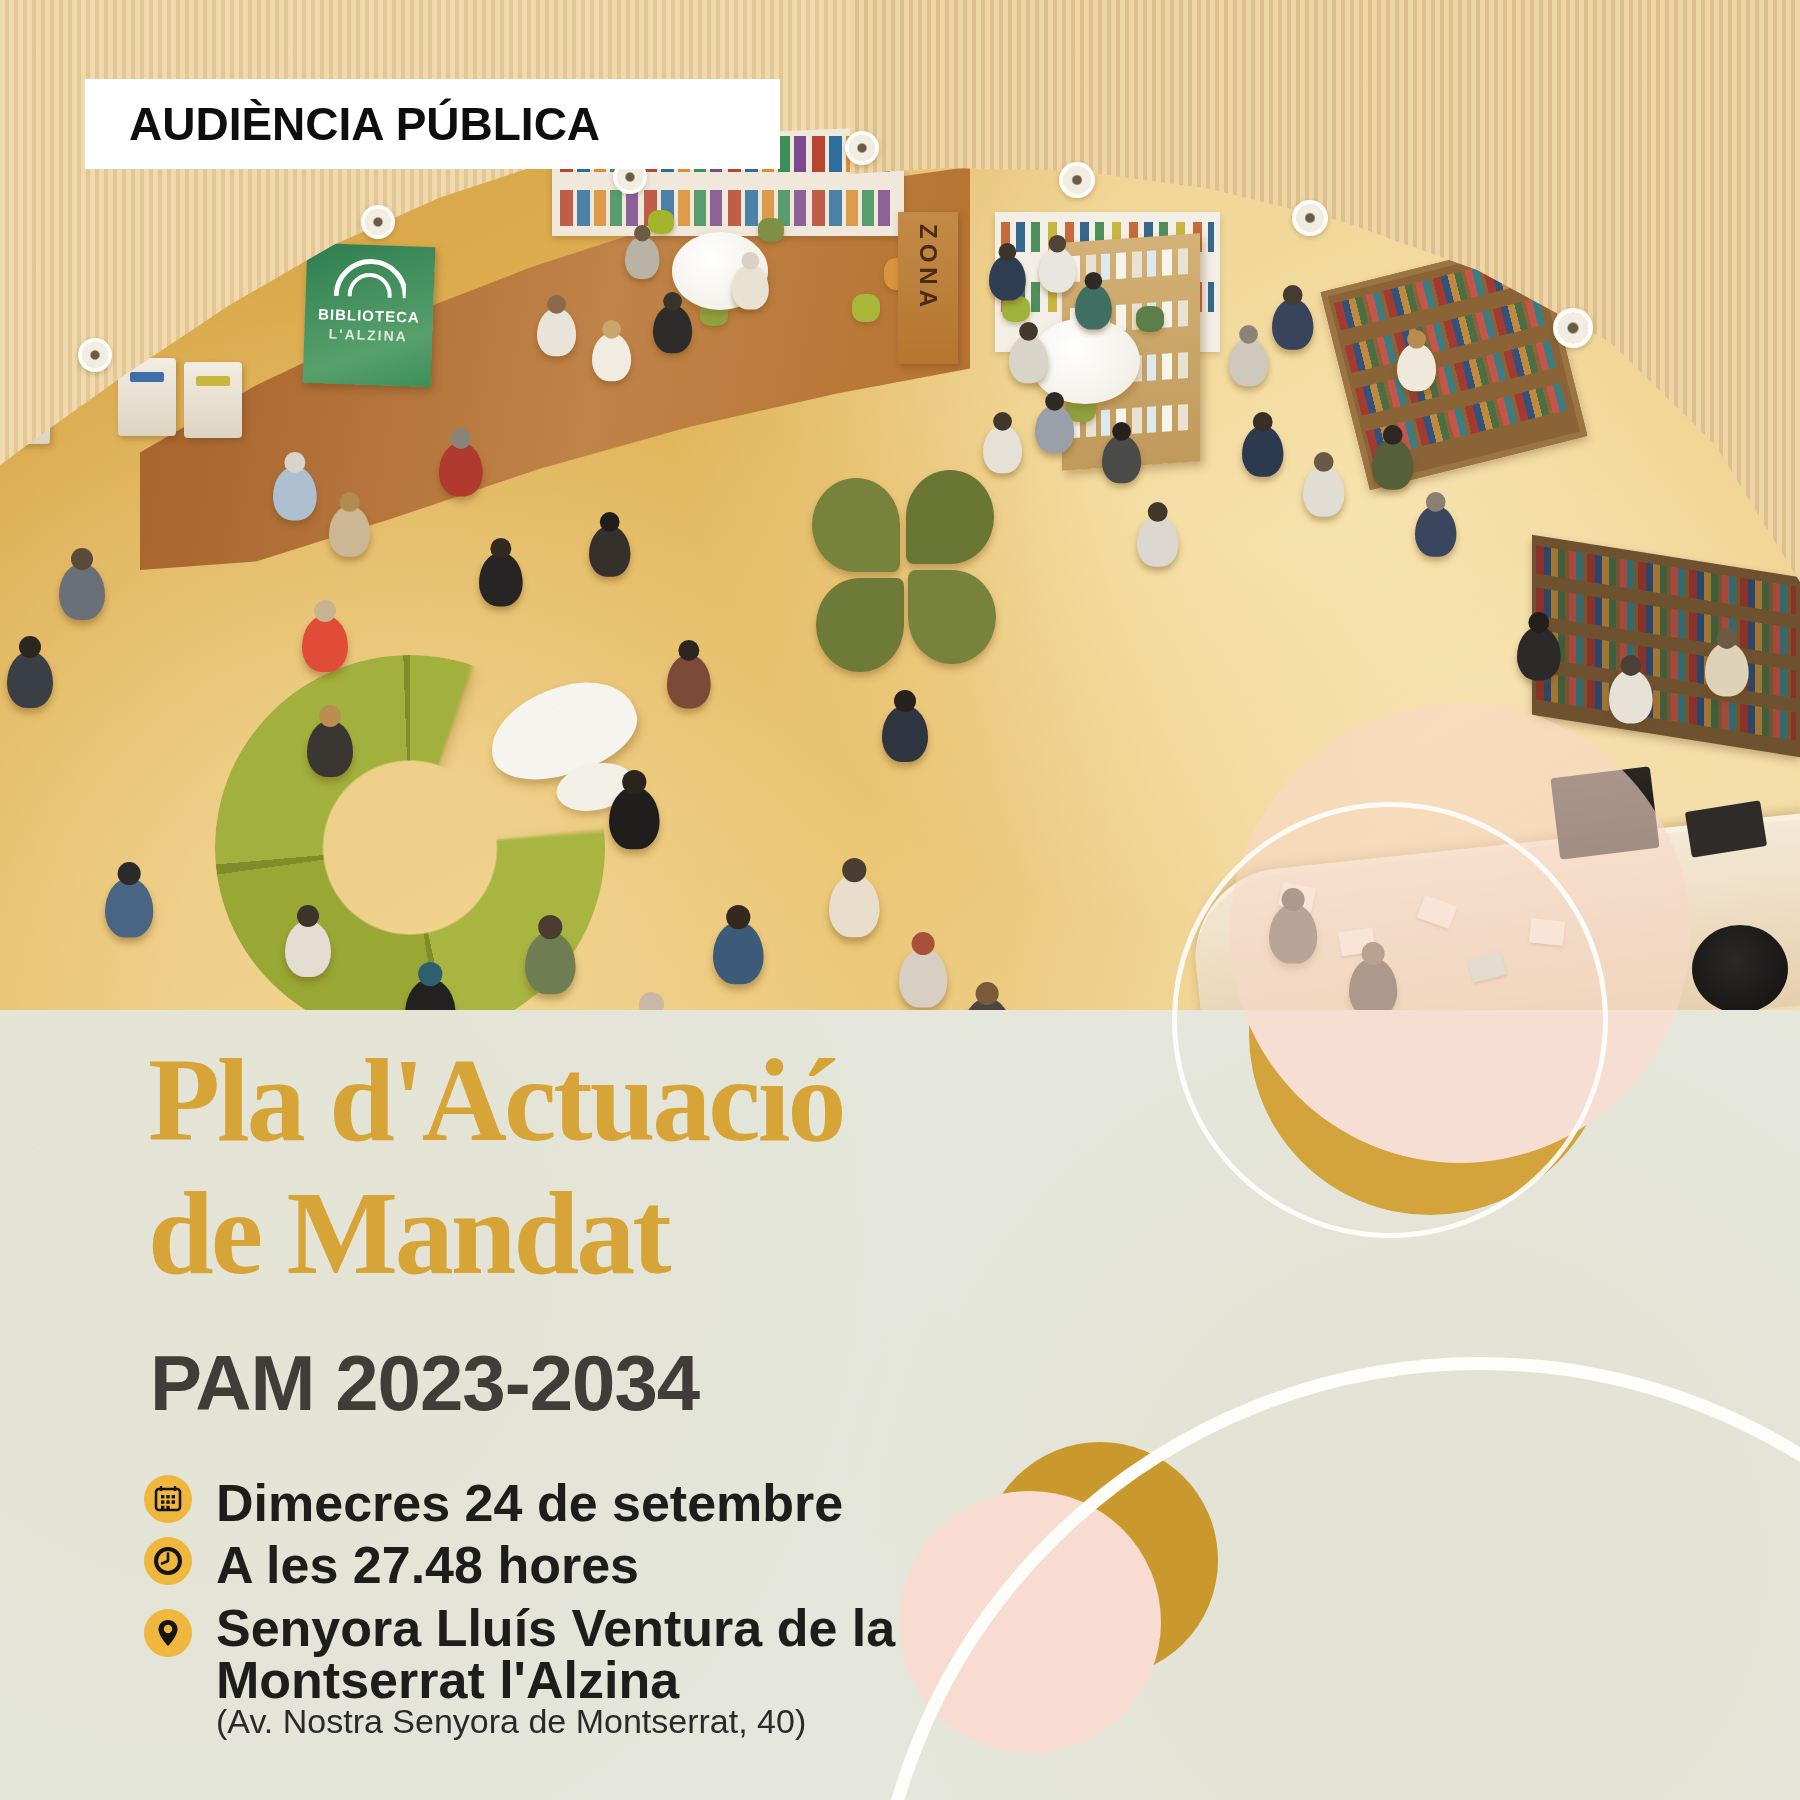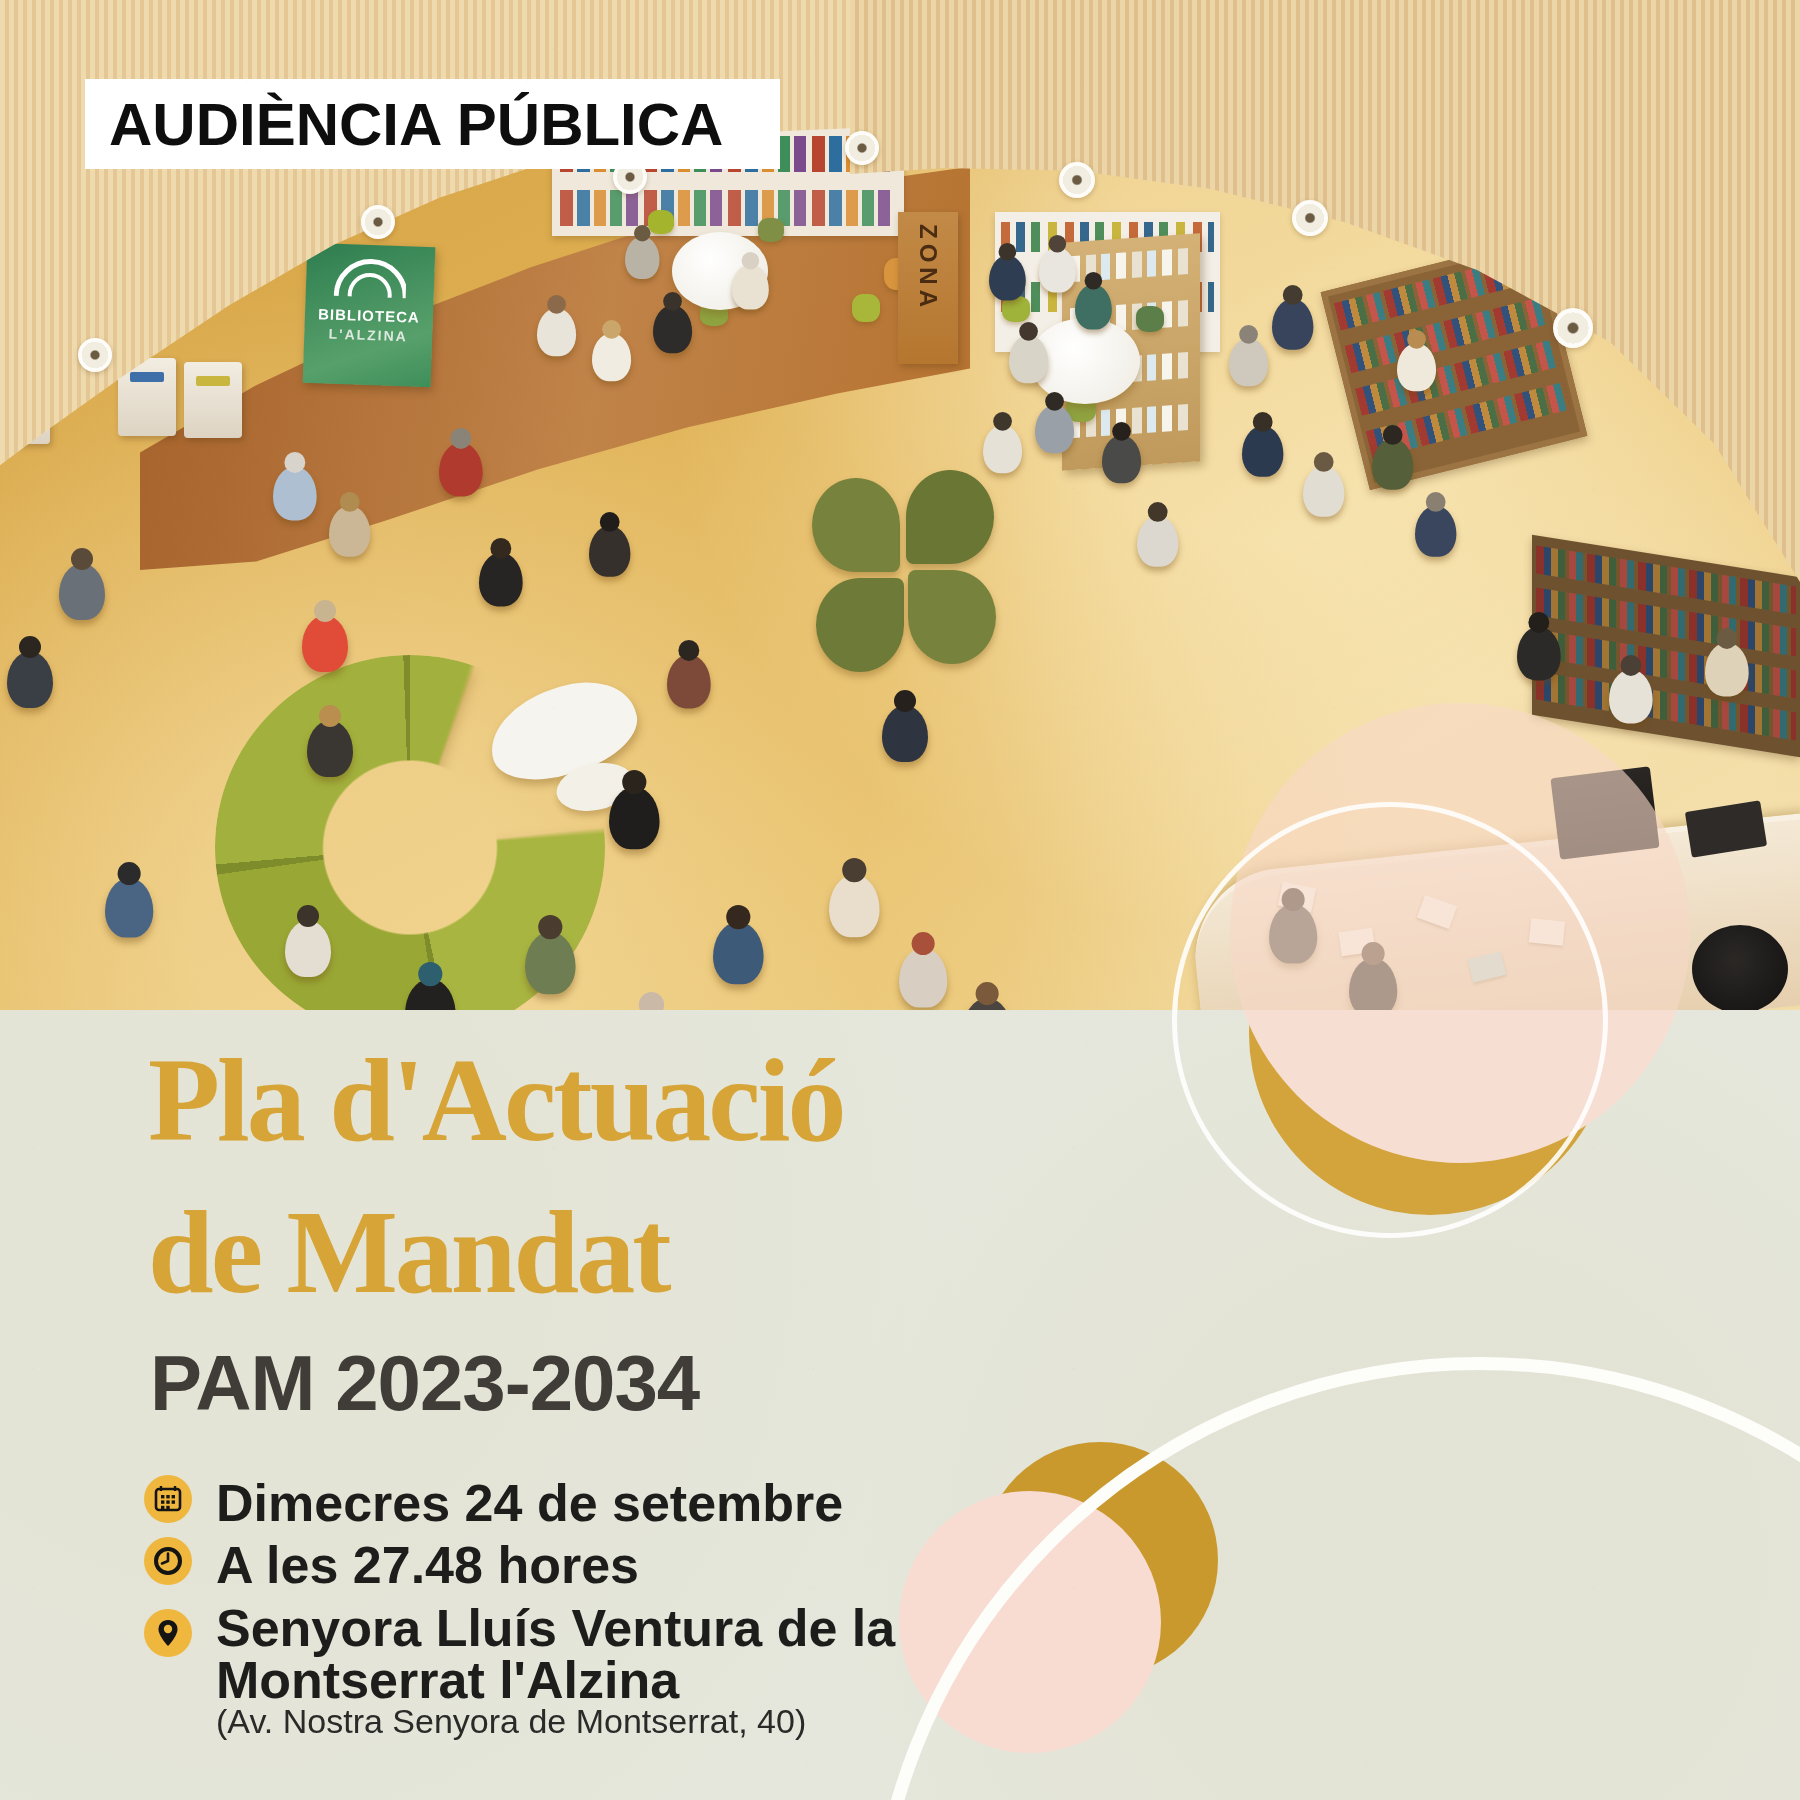--- a/index.html
+++ b/index.html
@@ -94,36 +94,36 @@
     border-radius:46% 46% 42% 42%/56% 56% 44% 44%;box-shadow:0 5px 7px rgba(110,70,15,.38);}
   .p-head{position:absolute;left:50%;top:0;transform:translateX(-50%);width:22px;height:22px;display:block;border-radius:50%;}
   
   .peach-overlay{position:absolute;left:1230px;top:703px;width:460px;height:460px;border-radius:50%;
     background:rgba(247,217,199,.62);z-index:30;}
   #ring-top{position:absolute;left:1172px;top:802px;width:436px;height:436px;border-radius:50%;
     border:5px solid rgba(255,255,255,.88);box-sizing:border-box;z-index:40;}
   
   #badge{position:absolute;left:85px;top:79px;width:695px;height:90px;background:#FFFFFF;z-index:50;
     display:flex;align-items:center;}
-  #badge span{padding-left:24px;font-size:60px;font-weight:bold;letter-spacing:0px;color:#0E0E0E;}
+  #badge span{padding-left:44px;font-size:46px;font-weight:bold;letter-spacing:0px;color:#0E0E0E;}
   
   #bottom{position:absolute;left:0;top:1010px;width:1800px;height:790px;overflow:hidden;z-index:2;
     background:
       radial-gradient(circle at 12% 30%, rgba(200,170,110,.05) 0 20%, rgba(0,0,0,0) 45%),
       radial-gradient(circle at 80% 70%, rgba(200,170,110,.06) 0 18%, rgba(0,0,0,0) 40%),
       #E5E7DC;}
   .circ{position:absolute;border-radius:50%;}
   #gold-1{left:1249px;top:-157px;width:362px;height:362px;background:#D2A43B;}
   #pink-1{left:1230px;top:-307px;width:460px;height:460px;background:#F7DED2;}
   #gold-2{left:982px;top:432px;width:236px;height:236px;background:#C9992E;}
   #pink-2{left:899px;top:481px;width:262px;height:262px;background:#F8DCD2;}
   #ring-bottom{left:867px;top:347px;width:1226px;height:1226px;border:13px solid #FDFDFA;box-sizing:border-box;}
   .title-line{position:absolute;left:148px;font-size:118px;font-weight:bold;letter-spacing:-3px;color:#D7A437;line-height:1;white-space:nowrap;font-family:Liberation Serif, serif;}
   #title-1{top:32px;}
-  #title-2{top:184px;}
+  #title-2{top:165px;}
   #subtitle{position:absolute;left:150px;top:328px;font-size:78px;font-weight:bold;letter-spacing:-1px;color:#403C37;white-space:nowrap;}
   .icon-dot{position:absolute;left:144px;width:48px;height:48px;border-radius:50%;background:#EFB73D;
     display:flex;align-items:center;justify-content:center;}
   #icon-cal{top:465px;} #icon-clk{top:527px;} #icon-pin{top:599px;}
   .row-text{position:absolute;left:216px;font-size:52px;font-weight:bold;color:#1D1D1B;white-space:nowrap;line-height:1;}
   #row1{top:467px;} #row2{top:529px;} #row3a{top:592px;} #row3b{top:644px;}
   #row3note{position:absolute;left:216px;top:692px;font-size:34px;font-weight:normal;color:#2A2A28;white-space:nowrap;}
   
   #grain{position:absolute;inset:0;z-index:60;pointer-events:none;opacity:.5;
     background-image:

